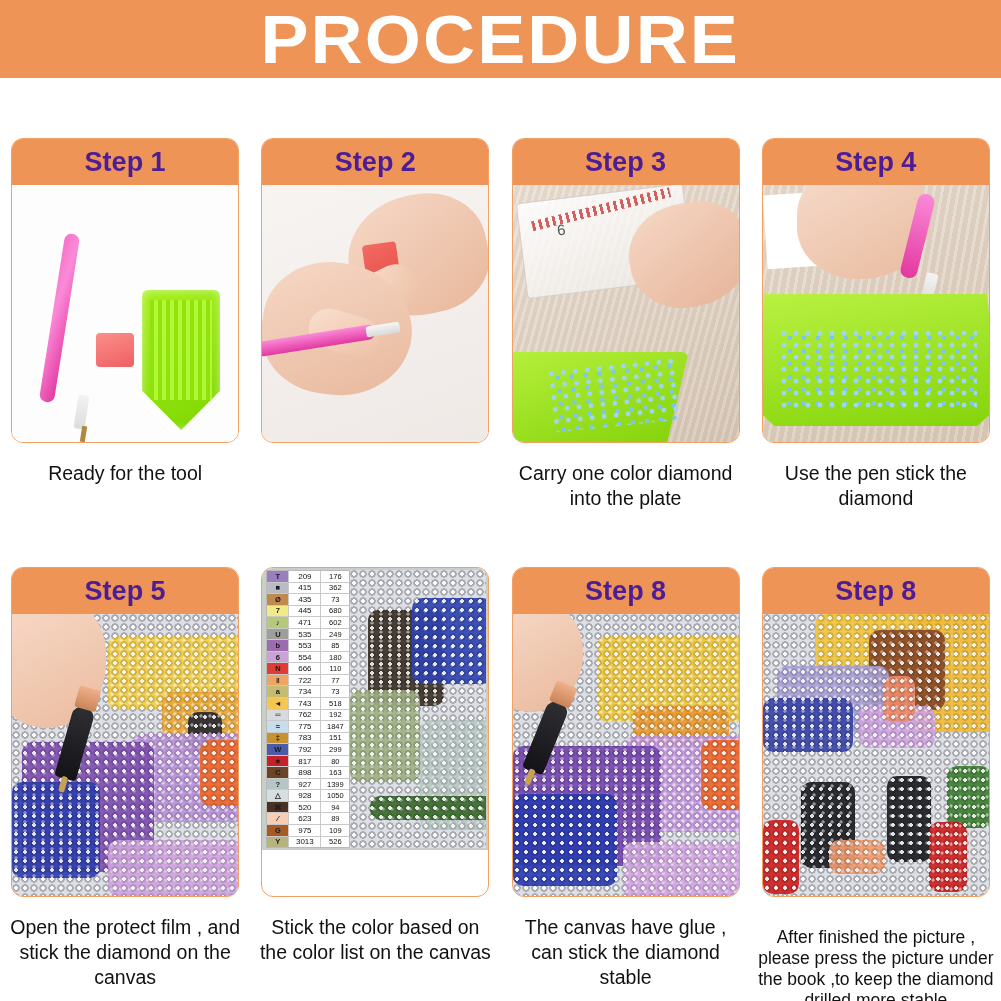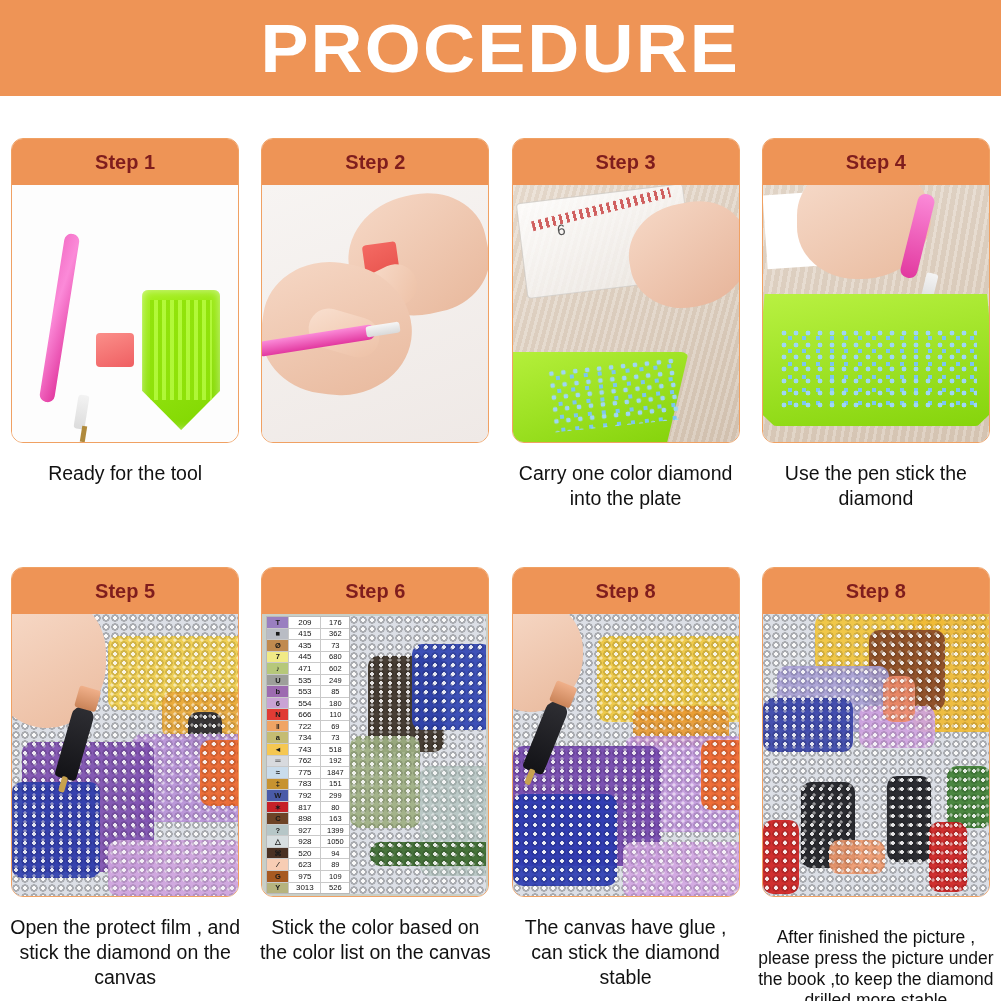--- a/index.html
+++ b/index.html
@@ -12,21 +12,21 @@
   #page {
     position: relative;
     width: 1001px; height: 1001px;
     background: #ffffff;
   }
 
   
   .banner {
     position: absolute;
     left: 0; top: 0;
-    width: 1001px; height: 96px;
+    width: 1001px; height: 78px;
     background: #ee9456;
     display: flex;
     align-items: center;
     justify-content: center;
     text-align: center;
   }
   .banner-title {
     color: #ffffff;
     font-size: 68px;
     font-weight: bold;
@@ -67,22 +67,22 @@
   .card-header {
     position: relative;
     height: 46px;
     background: #ee9456;
     display: flex;
     align-items: center;
     justify-content: center;
     z-index: 3;
   }
   .card-header-label {
-    color: #7f1d1d;
-    font-size: 20px;
+    color: #4c1d95;
+    font-size: 27px;
     font-weight: bold;
     line-height: 1;
   }
 
   .card-body {
     position: relative;
     width: 100%;
     height: calc(100% - 46px);
     overflow: hidden;
     background: #ffffff;
@@ -482,23 +482,20 @@
           <div class="mosaic" style="background-color:transparent"></div>
           <div class="pen-black"></div>
           <div class="hand5"></div>
         </div>
       </div>
       <div class="caption">Open the protect film , and stick the diamond on the canvas</div>
     </div>
 
     <div class="cell">
       <div class="card tall">
-        <div class="card-header">
-          <span class="card-header-label">Step 6</span>
-        </div>
         <div class="card-body s6">
           <div class="art">
             <div class="mosaic"></div>
             <div class="blob m1"></div>
             <div class="blob m2"></div>
             <div class="blob m3"></div>
             <div class="blob m4"></div>
             <div class="blob m5"></div>
             <div class="mosaic" style="background-color:transparent"></div>
           </div>
@@ -544,21 +541,21 @@
                 <div class="c-cnt">180</div>
               </div>
               <div class="chart-row">
                 <div class="c-sym" style="background: rgb(224, 59, 52);">N</div>
                 <div class="c-num">666</div>
                 <div class="c-cnt">110</div>
               </div>
               <div class="chart-row">
                 <div class="c-sym" style="background: rgb(240, 164, 100);">‖</div>
                 <div class="c-num">722</div>
-                <div class="c-cnt">69</div>
+                <div class="c-cnt">77</div>
               </div>
               <div class="chart-row">
                 <div class="c-sym" style="background: rgb(197, 188, 114);">a</div>
                 <div class="c-num">734</div>
                 <div class="c-cnt">73</div>
               </div>
               <div class="chart-row">
                 <div class="c-sym" style="background: rgb(245, 199, 82);">◄</div>
                 <div class="c-num">743</div>
                 <div class="c-cnt">518</div>

